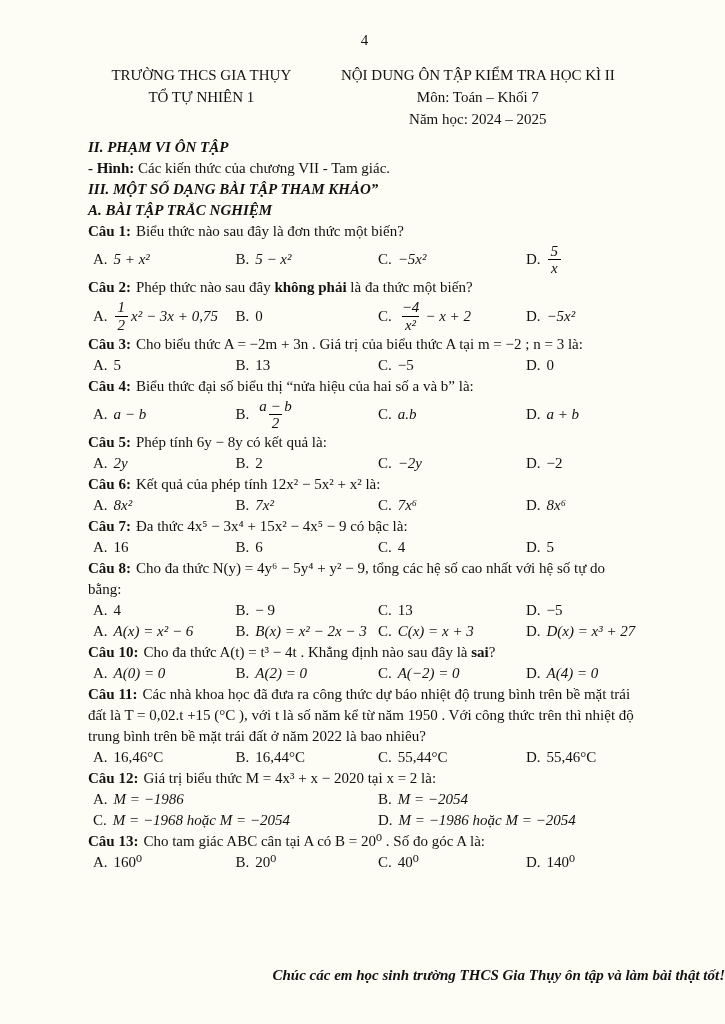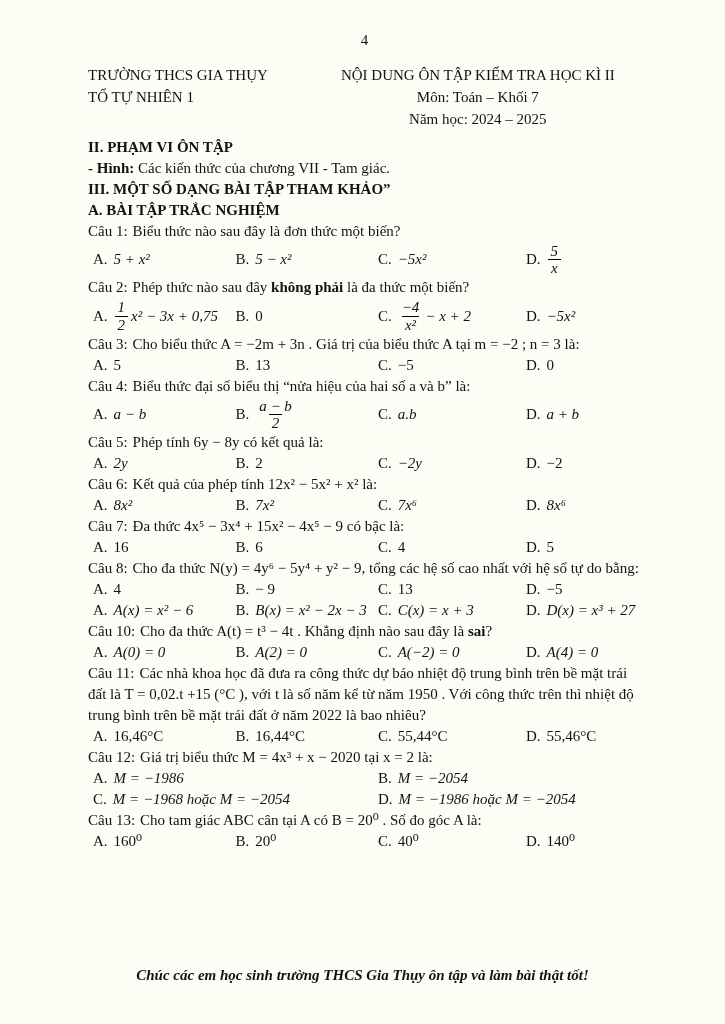--- a/index.html
+++ b/index.html
@@ -7,35 +7,35 @@
   .page {
     width: 725px; height: 1024px; margin: 0 auto; position: relative;
     background: #fdfcf5; color: #121212;
     font-family: "Liberation Serif", "DejaVu Serif", serif;
     font-size: 15px;
     padding: 30px 84px 0 88px;
     overflow: hidden;
   }
   .pageno { text-align: center; line-height: 21px; margin-bottom: 13px; }
   .header { display: flex; line-height: 22px; margin-bottom: 7px; }
-  .h-left { width: 41%; text-align: left; }
+  .h-left { width: 41%; text-align: center; }
   .h-right { width: 59%; text-align: center; font-weight: normal; }
   .dept { font-weight: normal; }
-  .bold { font-weight: bold; }
+  .bold { font-weight: bold; font-style: italic; }
   p.line { margin: 0; line-height: 21px; }
-  .ql { font-weight: normal; margin-right: 5px; }
+  .ql { font-weight: bold; margin-right: 5px; }
   .opts { display: grid; grid-template-columns: 26% 26% 27% 21%; line-height: 21px; padding-left: 5px; align-items: center; }
   .opts2 { display: grid; grid-template-columns: 52% 48%; line-height: 21px; padding-left: 5px; align-items: center; }
   .opt { display: flex; align-items: center; white-space: nowrap; }
   .olet { margin-right: 6px; }
   .m { font-style: italic; }
   .frac { display: inline-flex; flex-direction: column; align-items: center; text-align: center; line-height: 1.08; font-style: italic; margin: 1px 3px 1px 1px; }
   .frac span { padding: 0 3px; }
   .frac .den { border-top: 1px solid #000; }
-  .footer { position: absolute; left: 0; right: 0; bottom: 40px; text-align: center; font-weight: bold; font-style: italic; }
+  .footer { position: absolute; left: 0; right: 0; bottom: 40px; text-align: right; font-weight: bold; font-style: italic; }
 </style>
 </head>
 <body>
 
 <div class="page">
 
   <div class="pageno">4</div>
 
   <div class="header">
     <div class="h-left">

